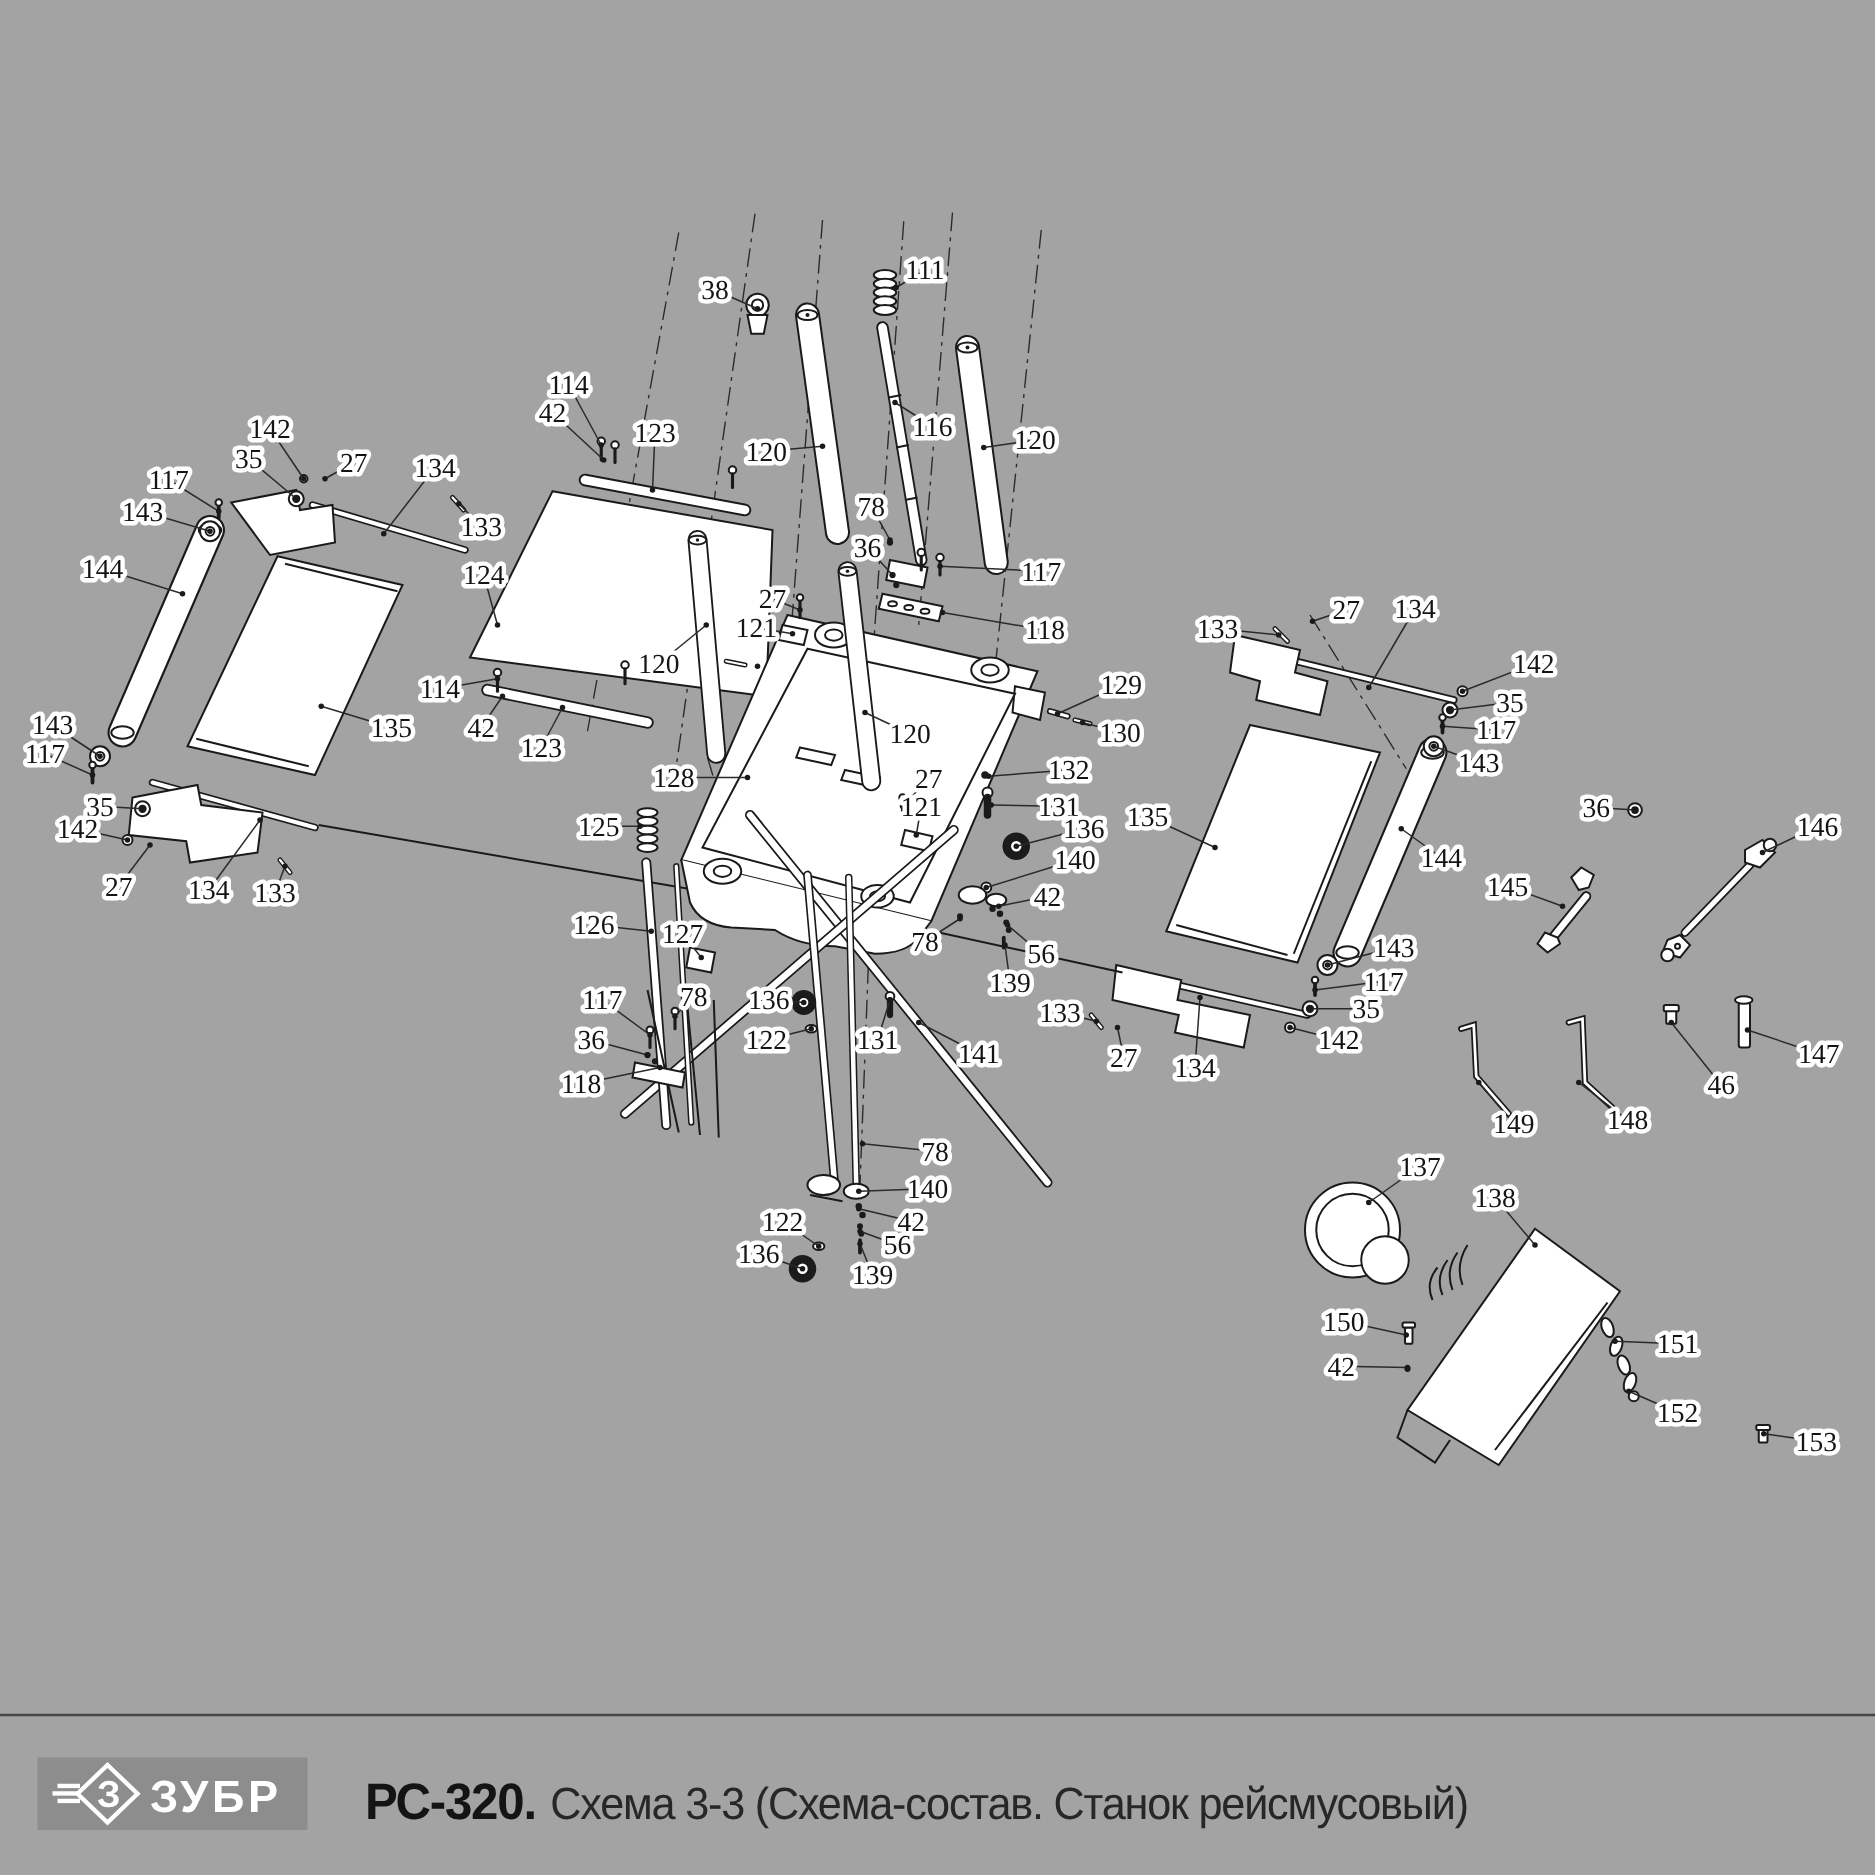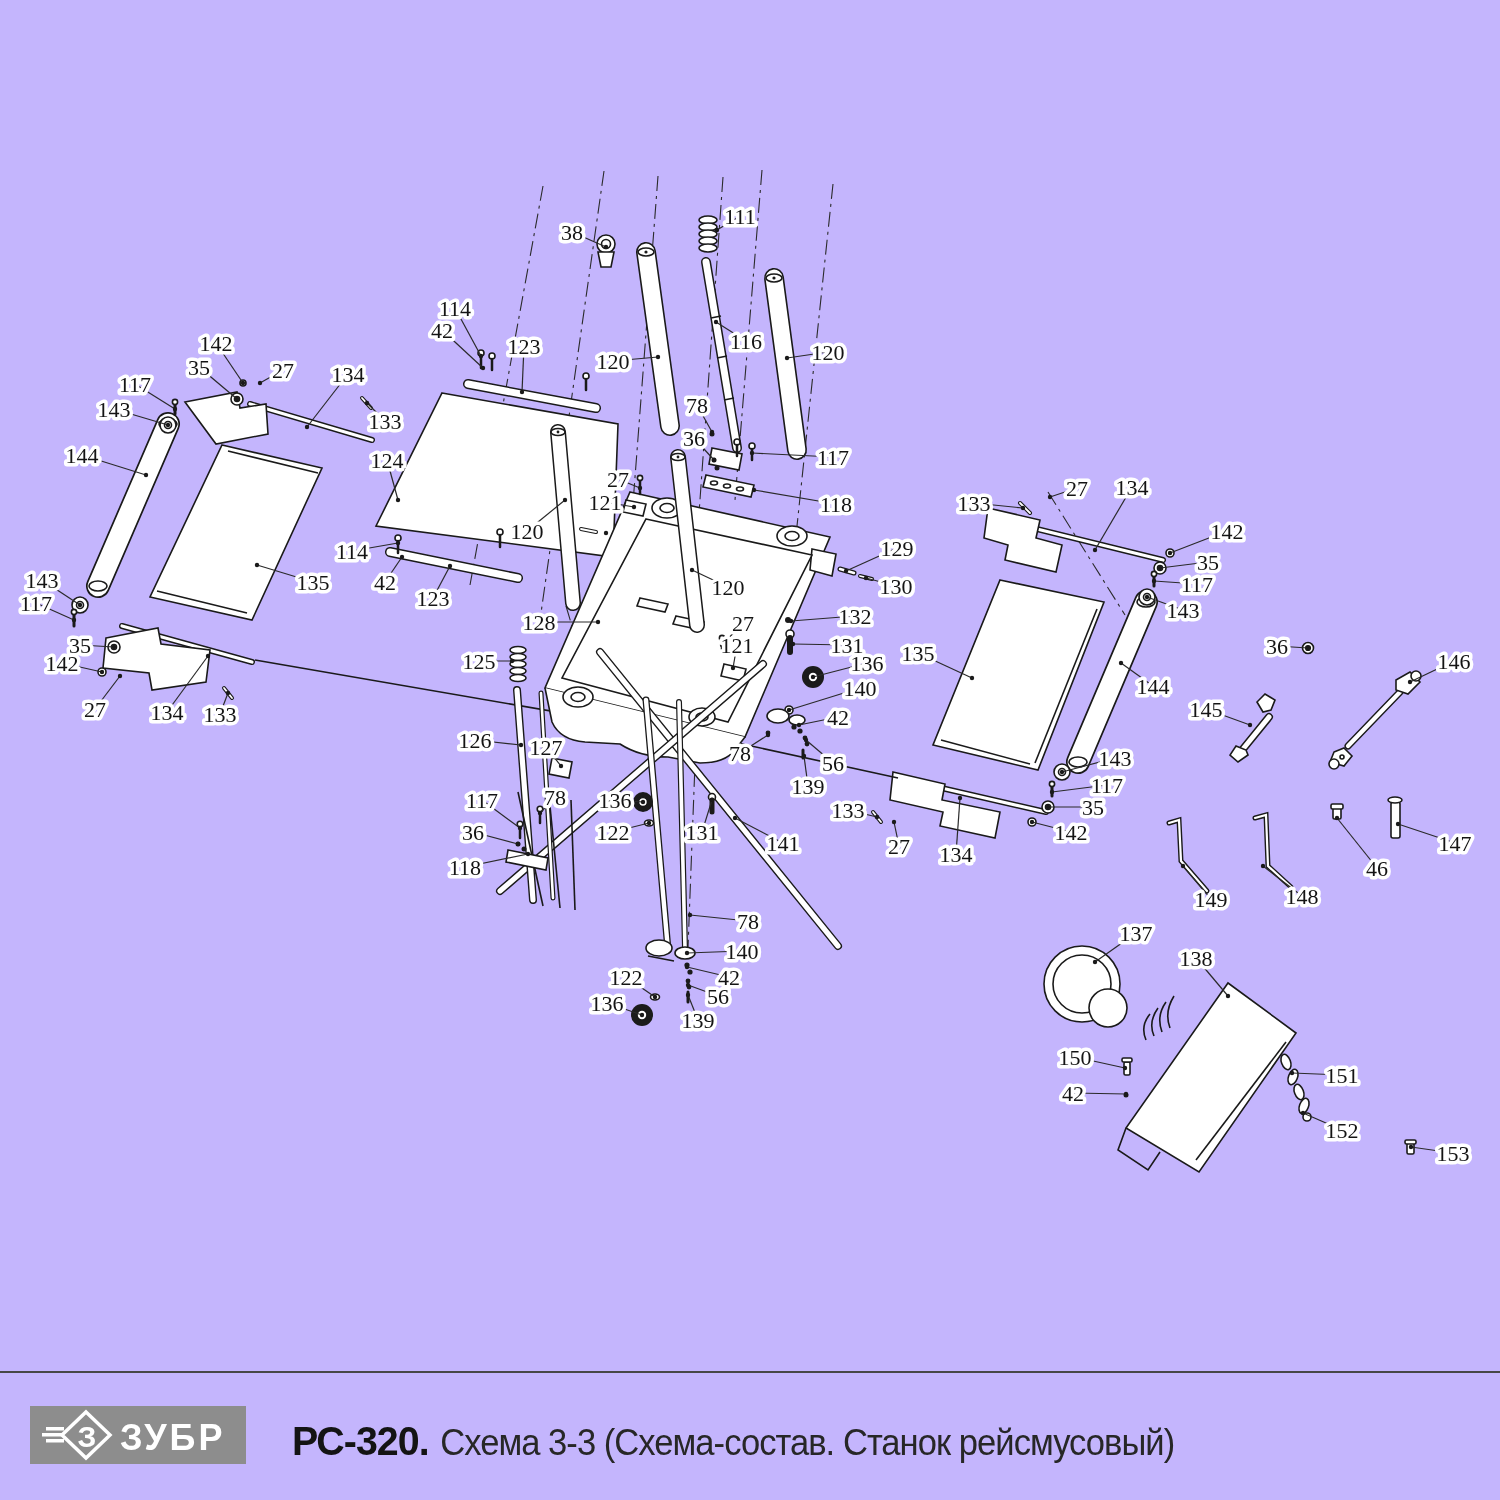--- a/index.html
+++ b/index.html
@@ -1,16 +1,16 @@
 <!DOCTYPE html>
 <html><head>
 <meta charset="utf-8">
 <style>
   html,body{margin:0;padding:0;background:#fff;}
-  .page{position:relative;width:1500px;height:1500px;background:#c4b5fd;overflow:hidden;
+  .page{position:relative;width:1500px;height:1500px;background:#a3a3a3;overflow:hidden;
         font-family:"Liberation Sans",sans-serif;}
   svg text{user-select:none;}
   
   .ln{stroke:#1a1a1a;stroke-width:1.6;fill:none;}
   .fw{fill:#ffffff;stroke:#1a1a1a;stroke-width:1.6;}
   .fd{fill:#1b1b1b;stroke:none;}
   .dash{stroke:#2b2b2b;stroke-width:1.1;fill:none;stroke-dasharray:15 5 3 5;}
   .capo{stroke:#1a1a1a;fill:none;stroke-linecap:round;}
   .capi{stroke:#ffffff;fill:none;stroke-linecap:round;}
   .leader{stroke:#2a2a2a;stroke-width:1.2;}

